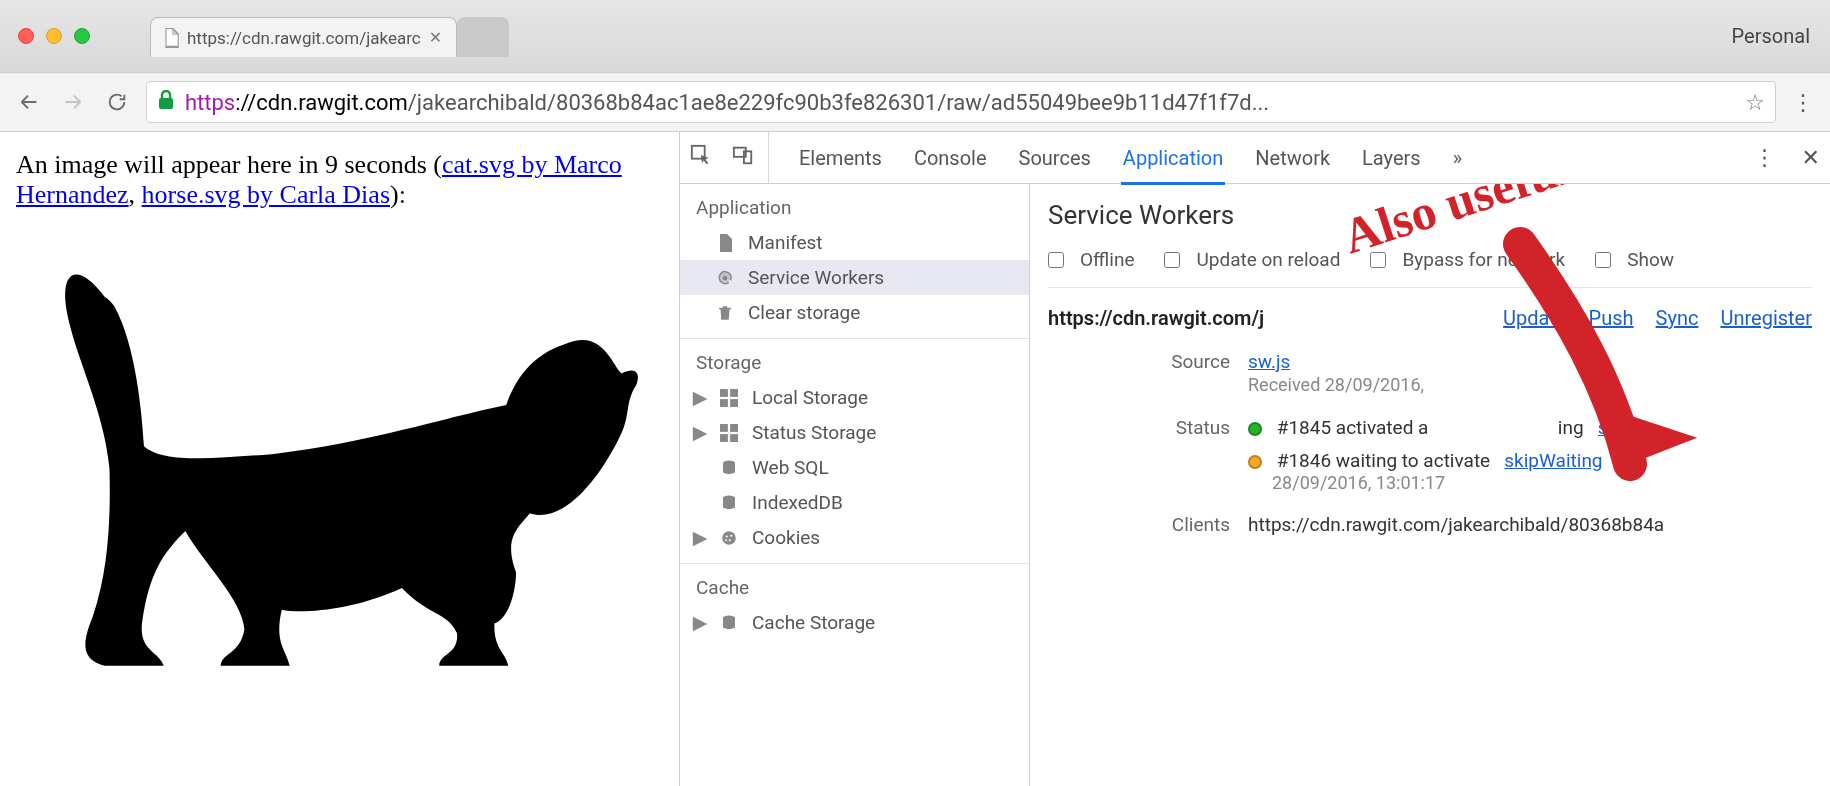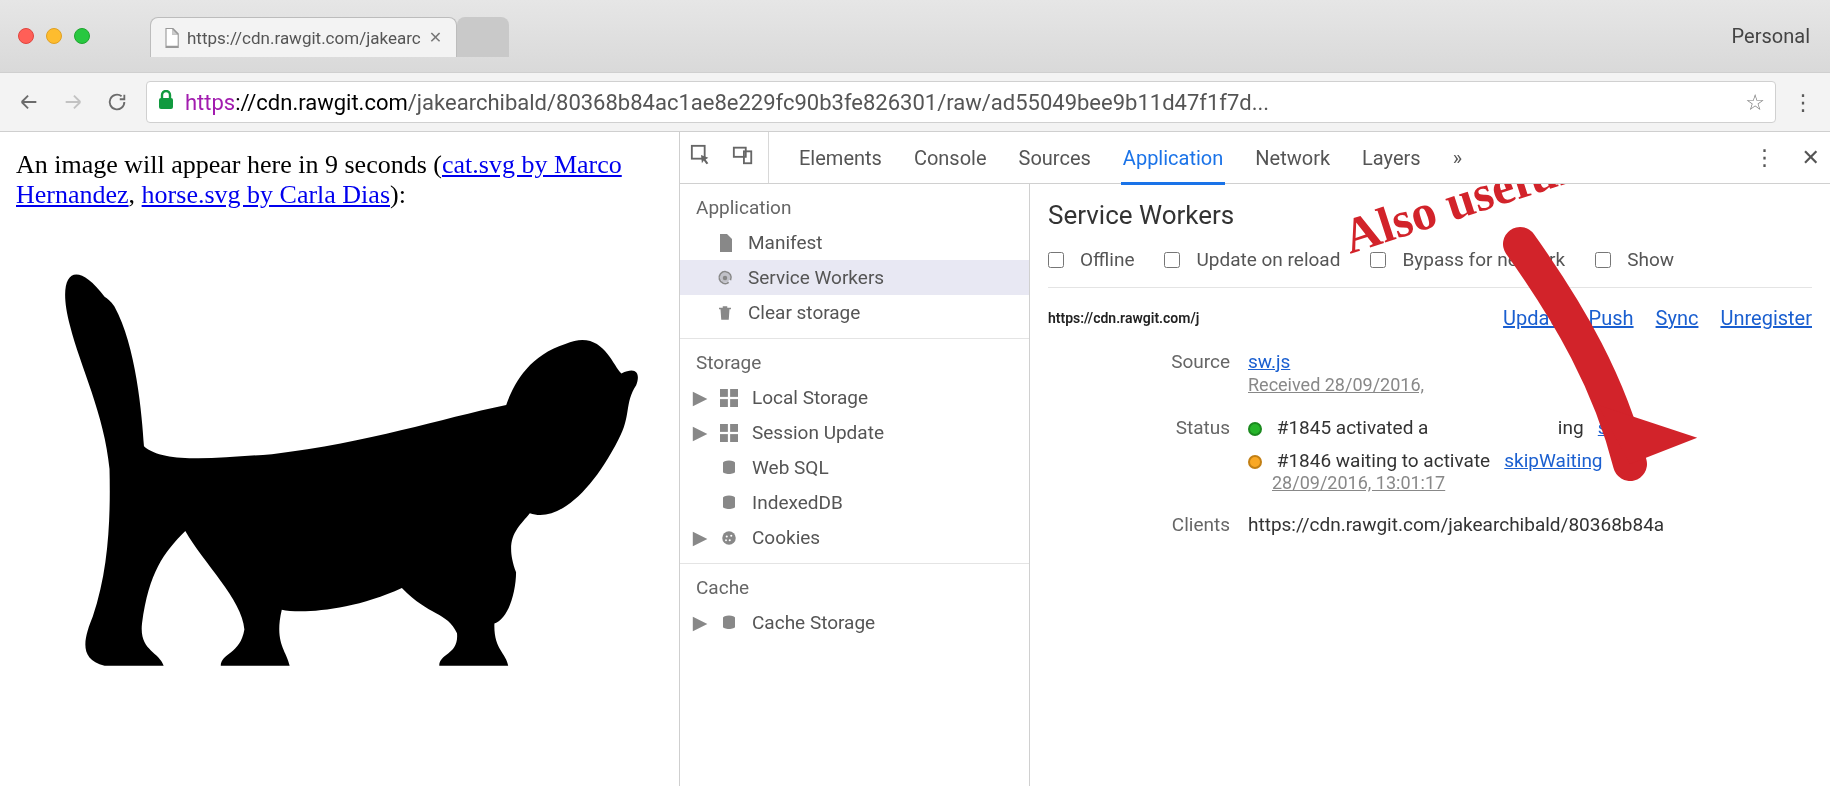--- a/index.html
+++ b/index.html
@@ -53,28 +53,28 @@
   .sb-sep { border-top:1px solid #e4e4e4; margin-top:8px; }
   .sb-item.selected { background:#e8e8f3; }
 
   .panel { flex:1; padding: 16px 18px; overflow:hidden; position:relative; font-size:20px; color:#333; }
   .panel h2 { font-size:26px; font-weight:400; color:#333; margin-bottom:18px; }
   .cb-row { display:flex; gap:30px; align-items:center; flex-wrap:wrap; margin-bottom:18px; border-bottom:1px solid #e4e4e4; padding-bottom:16px; }
   .cb { display:flex; align-items:center; gap:16px; color:#555; font-size:19px;justify-content:center; }
   .cb input { width:16px; height:16px; }
 
   .scope-row { display:flex; align-items:center; gap:18px; margin: 14px 0 18px; }
-  .scope-url { font-weight:600; color:#222; font-size:14px; white-space:nowrap; overflow:hidden; }
+  .scope-url { font-weight:600; color:#222; font-size:20px; white-space:nowrap; overflow:hidden; }
   .link { color:#1a5fd0; text-decoration: underline; cursor:pointer; }
   .links-right { display:flex; gap:22px; }
 
   .kv { display:flex; margin: 20px 0; }
   .kv .k { width:200px; text-align:right; padding-right:18px; color:#666; font-size:19px; }
   .kv .v { flex:1; font-size:19px; color:#333; }
-  .muted { color:#888; font-size:18px;text-decoration:underline; }
+  .muted { color:#888; font-size:18px; }
   .dotstat { display:inline-block; width:14px; height:14px; border-radius:50%; margin-right:10px; vertical-align:middle; }
   .dotstat.green { background:#26b52a; border:2px solid #1b8a1f; }
   .dotstat.orange { background:#f9a825; border:2px solid #c27f14; }
 
   
   .anno-wrap { position:absolute; pointer-events:none; }
 
   svg { flex-shrink:0; }
 </style>
 </head>
@@ -242,21 +242,21 @@
             <span>Local Storage</span>
           </div>
           <div class="sb-item">
             <span class="arrow">▶</span>
             <svg class="ico" viewBox="0 0 16 16">
                 <rect x="0" y="0" width="7" height="7" fill="#888"></rect>
                 <rect x="9" y="0" width="7" height="7" fill="#888"></rect>
                 <rect x="0" y="9" width="7" height="7" fill="#888"></rect>
                 <rect x="9" y="9" width="7" height="7" fill="#888"></rect>
               </svg>
-            <span>Session Update</span>
+            <span>Status Storage</span>
           </div>
           <div class="sb-item">
             <span class="arrow" style="visibility:hidden">▶</span>
             <svg class="ico" viewBox="0 0 24 24">
                 <ellipse cx="12" cy="5" rx="8" ry="3" fill="#888"></ellipse>
                 <path fill="#888" d="M4 5v4c0 1.7 3.6 3 8 3s8-1.3 8-3V5M4 9v4c0 1.7 3.6 3 8 3s8-1.3 8-3V9M4 13v4c0 1.7 3.6 3 8 3s8-1.3 8-3v-4"></path>
               </svg>
             <span>Web SQL</span>
           </div>
           <div class="sb-item">

